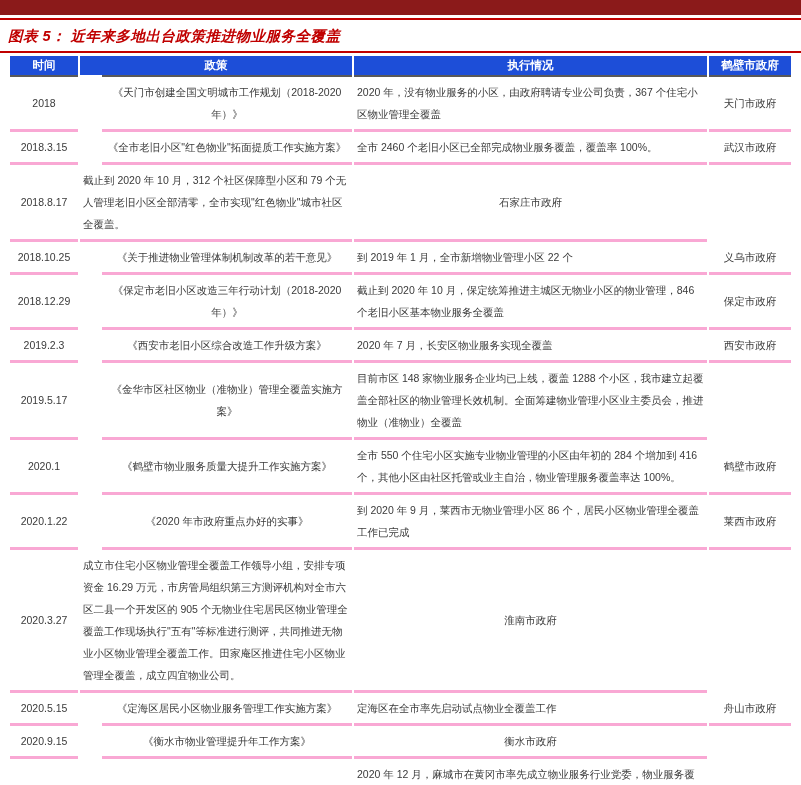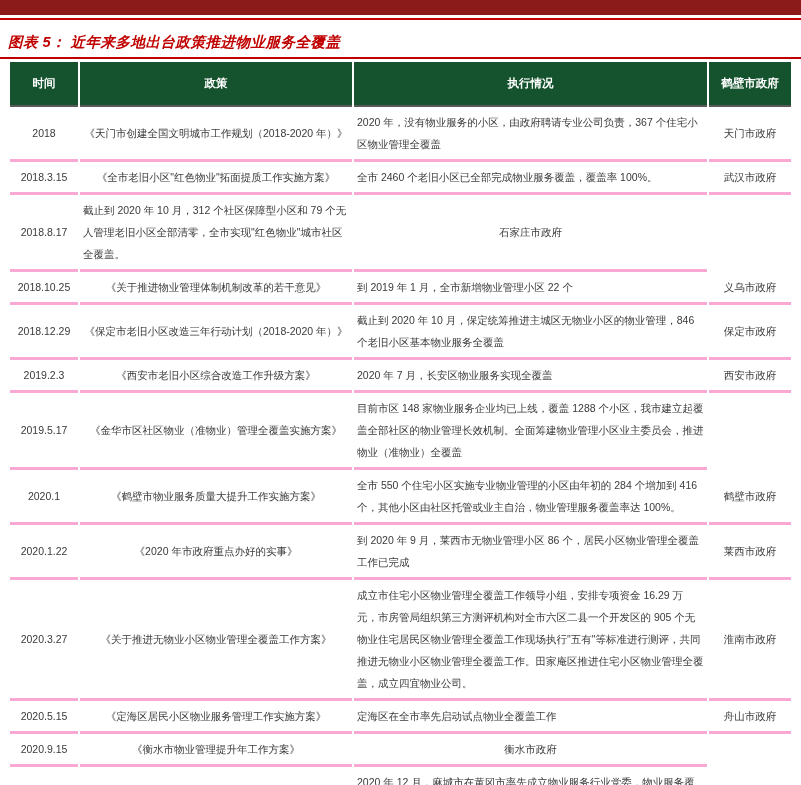--- a/index.html
+++ b/index.html
@@ -18,55 +18,55 @@
   .rule-top {
     width: 801px; height: 2px;
     background: #c00000;
     margin-top: 3px;
   }
   .fig-title {
     color: #c00000;
     font-weight: bold;
     font-style: italic;
     font-size: 14.5px;
-    padding: 13px 0 5px 8px;
+    padding: 7px 0 5px 8px;
     letter-spacing: 0.5px;
   }
   .rule-title {
     width: 801px; height: 2px;
     background: #c00000;
   }
   .tablewrap { margin: 3px 10px 0 10px; }
   .trow {
     display: grid;
     grid-template-columns: 68px 272px 353px 82px;
     column-gap: 2px;
     align-items: center;
   }
   .thead .cell {
-    background: #14532d;
+    background: #1d4ed8;
     color: #ffffff;
     font-weight: bold;
     font-size: 11.5px;
     text-align: center;
-    padding: 14px 2px;
+    padding: 2px 2px;
     line-height: 15px;
   }
   .tbody .trow .cell {
     border-bottom: 3px solid #f9a8d4;
     font-size: 10.5px;
     line-height: 22px;
     padding: 4px 3px;
     min-height: 100%;
     display: flex;
     align-items: center;
   }
   .tbody .trow:first-child .cell { border-top: 2px solid #595959; }
   .cell.c-date   { justify-content: center; text-align: left; font-size: 10.5px; }
-  .cell.c-policy { justify-content: center; text-align: center; font-size: 10px; }
+  .cell.c-policy { justify-content: center; text-align: center; font-size: 10px; margin-left: 22px; }
   .cell.c-exec   { justify-content: flex-start; text-align: left; padding-left: 6px; padding-right: 8px; }
   .cell.c-agency { justify-content: center; text-align: right; font-size: 10px; }
 </style>
 </head>
 <body>
 
 <div class="top-banner"></div>
 <div class="rule-top"></div>
 <div class="fig-title">图表 5： 近年来多地出台政策推进物业服务全覆盖</div>
 <div class="rule-title"></div>
@@ -127,21 +127,20 @@
       <div class="cell c-agency">鹤壁市政府</div>
     </div>
     <div class="trow">
       <div class="cell c-date">2020.1.22</div>
       <div class="cell c-policy">《2020 年市政府重点办好的实事》</div>
       <div class="cell c-exec">到 2020 年 9 月，莱西市无物业管理小区 86 个，居民小区物业管理全覆盖工作已完成</div>
       <div class="cell c-agency">莱西市政府</div>
     </div>
     <div class="trow">
       <div class="cell c-date">2020.3.27</div>
-      <div class="cell c-policy">《关于推进无物业小区物业管理全覆盖工作方案》</div>
       <div class="cell c-exec">成立市住宅小区物业管理全覆盖工作领导小组，安排专项资金 16.29 万元，市房管局组织第三方测评机构对全市六区二县一个开发区的 905 个无物业住宅居民区物业管理全覆盖工作现场执行"五有"等标准进行测评，共同推进无物业小区物业管理全覆盖工作。田家庵区推进住宅小区物业管理全覆盖，成立四宜物业公司。</div>
       <div class="cell c-agency">淮南市政府</div>
     </div>
     <div class="trow">
       <div class="cell c-date">2020.5.15</div>
       <div class="cell c-policy">《定海区居民小区物业服务管理工作实施方案》</div>
       <div class="cell c-exec">定海区在全市率先启动试点物业全覆盖工作</div>
       <div class="cell c-agency">舟山市政府</div>
     </div>
     <div class="trow">

